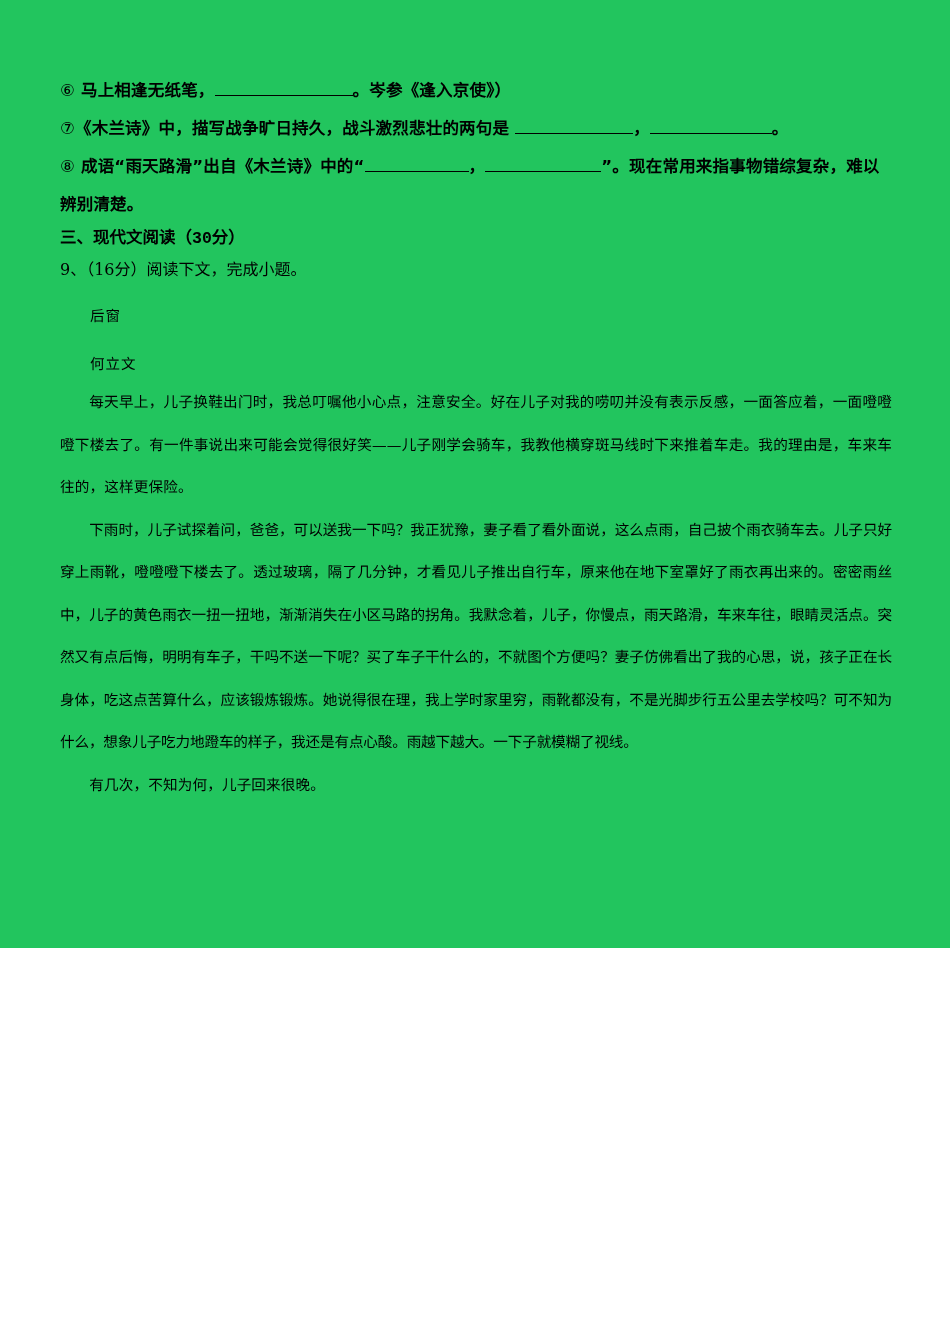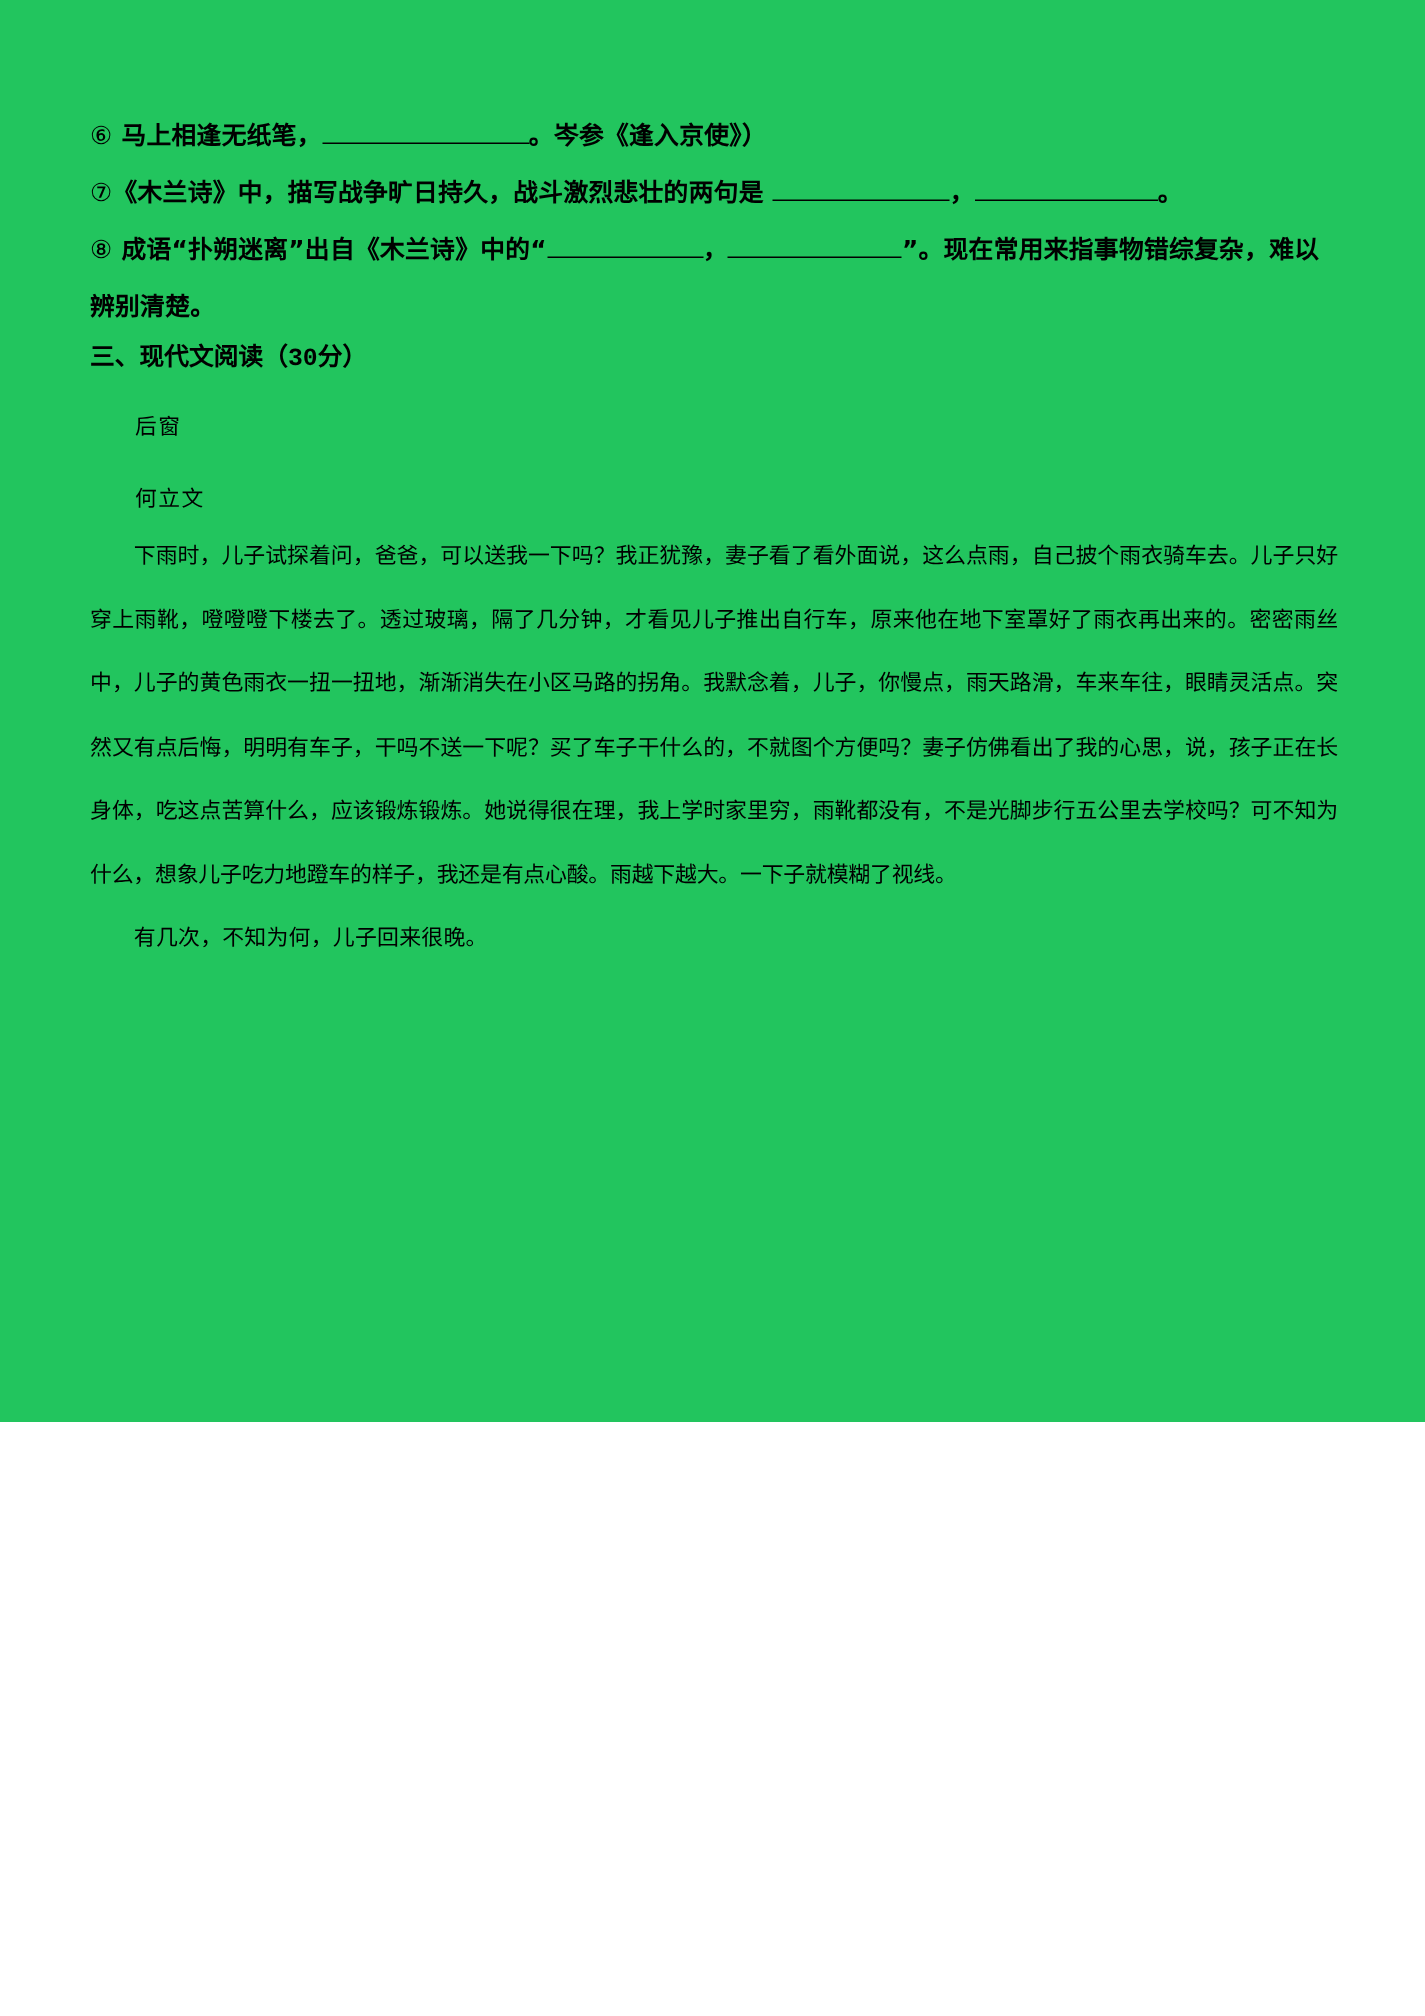--- a/index.html
+++ b/index.html
@@ -107,26 +107,28 @@
       <span class="circ">⑥</span>
       <span>马上相逢无纸笔，</span><span class="blank b-w1"></span><span>。岑参《逢入京使》）</span>
     </div>
 
     <div class="fill-line">
       <span class="circ">⑦</span><span>《木兰诗》中，描写战争旷日持久，战斗激烈悲壮的两句是</span> <span class="blank b-w2"></span>，<span class="blank b-w3"></span><span>。</span>
     </div>
 
     <div class="fill-line wrapped">
       <span class="circ">⑧</span>
-      <span>成语“扑朔迷离”出自《木兰诗》中的“</span><span class="blank b-w4"></span>，<span class="blank b-w5"></span><span>”。现在常用来指事物错综复杂，难以辨别清楚。</span>
+      <span>成语“雨天路滑”出自《木兰诗》中的“</span><span class="blank b-w4"></span>，<span class="blank b-w5"></span><span>”。现在常用来指事物错综复杂，难以辨别清楚。</span>
     </div>
 
     <div class="sec-head">三、现代文阅读（30分）</div>
 
+    <div class="q-stem">9、（16分）阅读下文，完成小题。</div>
 
     <div class="art-title">后窗</div>
     <div class="art-author">何立文</div>
 
+    <p class="para">每天早上，儿子换鞋出门时，我总叮嘱他小心点，注意安全。好在儿子对我的唠叨并没有表示反感，一面答应着，一面噔噔噔下楼去了。有一件事说出来可能会觉得很好笑——儿子刚学会骑车，我教他横穿斑马线时下来推着车走。我的理由是，车来车往的，这样更保险。</p>
     <p class="para narrow">下雨时，儿子试探着问，爸爸，可以送我一下吗？我正犹豫，妻子看了看外面说，这么点雨，自己披个雨衣骑车去。儿子只好穿上雨靴，噔噔噔下楼去了。透过玻璃，隔了几分钟，才看见儿子推出自行车，原来他在地下室罩好了雨衣再出来的。密密雨丝中，儿子的黄色雨衣一扭一扭地，渐渐消失在小区马路的拐角。我默念着，儿子，你慢点，雨天路滑，车来车往，眼睛灵活点。突然又有点后悔，明明有车子，干吗不送一下呢？买了车子干什么的，不就图个方便吗？妻子仿佛看出了我的心思，说，孩子正在长身体，吃这点苦算什么，应该锻炼锻炼。她说得很在理，我上学时家里穷，雨靴都没有，不是光脚步行五公里去学校吗？可不知为什么，想象儿子吃力地蹬车的样子，我还是有点心酸。雨越下越大。一下子就模糊了视线。</p>
     <p class="para">有几次，不知为何，儿子回来很晚。</p>
 
   </div>
 </div>
 
 </body></html>

